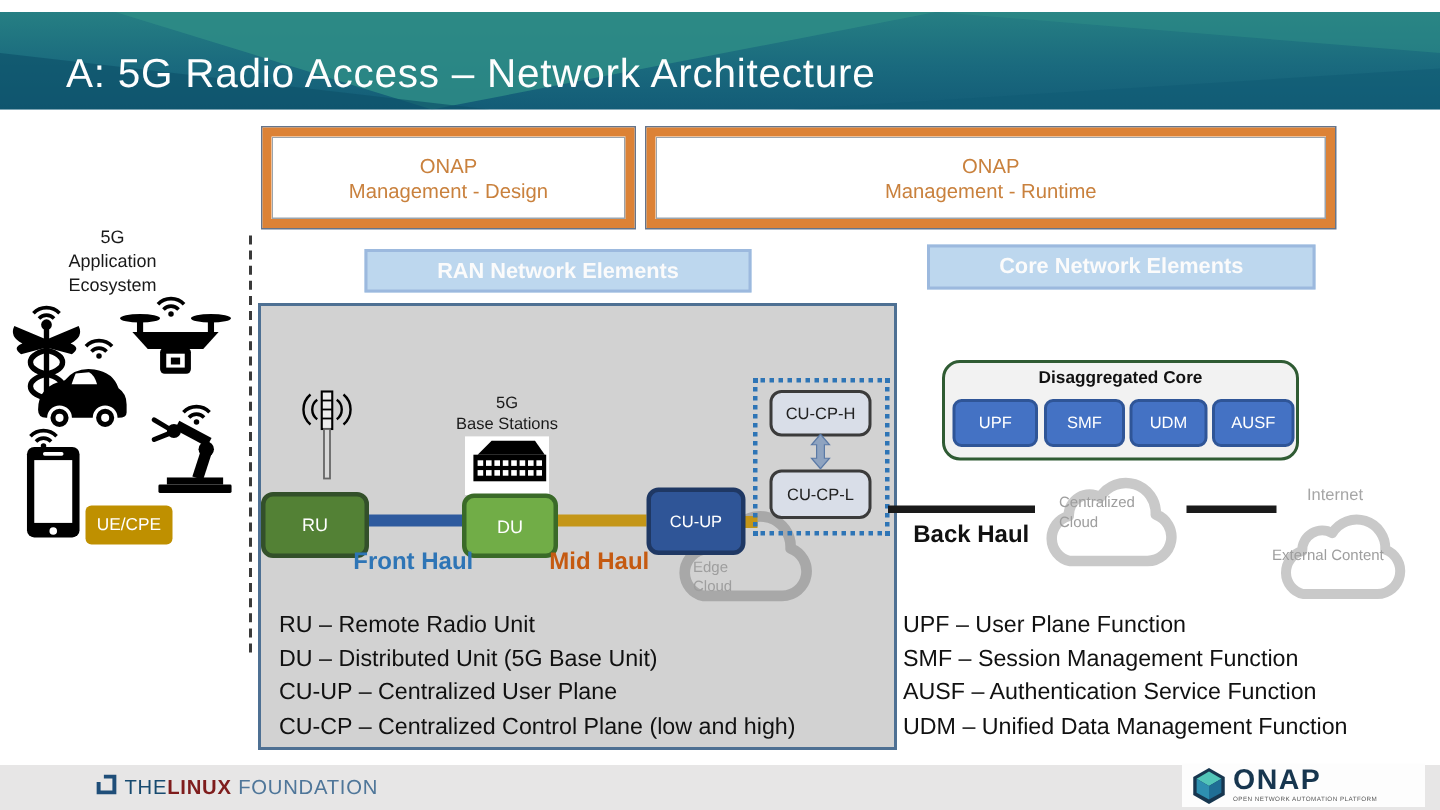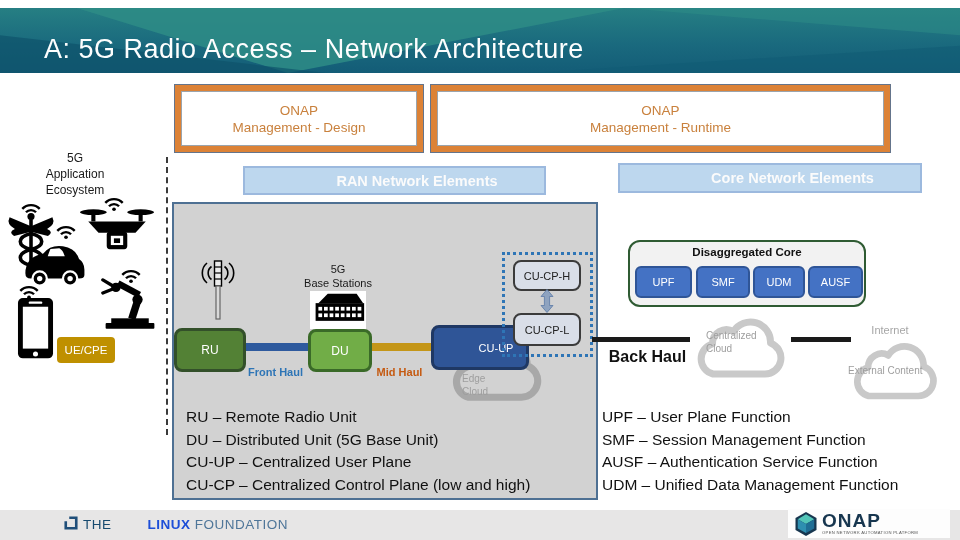--- a/index.html
+++ b/index.html
@@ -16,21 +16,21 @@
   .tri-d{background:#115B74;clip-path:polygon(100% 100%,100% 58%,55% 100%);opacity:.6;}
   .hdr-title{position:absolute;left:44px;top:26px;color:#FDFEFE;font-size:27px;letter-spacing:.5px;}
 
   
   .onap-box{background:#fff;border:6px solid #DC8236;box-shadow:0 0 0 1px #64748B, inset 0 0 0 1px #9aa4ad;
             display:flex;flex-direction:column;justify-content:center;align-items:center;
             color:#C9813D;font-size:13.5px;line-height:17px;text-align:center;}
 
   
   .sec-hdr{background:#BDD7EE;border:2px solid #9CB9DE;color:#FBFBFB;font-weight:bold;font-size:14.5px;
-           display:flex;align-items:center;justify-content:center;padding-left:45px;}
+           display:flex;align-items:center;justify-content:center;}
 
   
   .dash-v{border-left:2px dashed #3a3a3a;width:0;}
 
   
   .ran-box{background:#D2D2D2;border:2px solid #4E7093;}
 
   .small-label{font-size:11px;line-height:14px;color:#1a1a1a;text-align:center;}
   .eco-label{font-size:12px;line-height:16px;color:#1a1a1a;text-align:center;}
 
@@ -38,41 +38,41 @@
   .node-ru{background:#538135;border:3px solid #33502A;}
   .node-du{background:#71AD47;border:3px solid #3A6A28;}
   .node-cuup{background:#2F5597;border:3px solid #1F3864;font-size:11px;}
   .node-cucp{background:#D9DEE8;border:2.5px solid #3B3B3B;color:#222;font-size:11px;}
   .func{background:#4472C4;border:2px solid #2F5597;border-radius:6px;color:#fff;font-size:11px;
         display:flex;align-items:center;justify-content:center;}
 
   .haul-line-front{background:#2E5A9E;}
   .haul-line-mid{background:#C49618;}
   .haul-line-back{background:#1a1a1a;}
-  .haul-lbl{font-weight:bold;font-size:11px;text-align:center;}
+  .haul-lbl{font-weight:bold;font-size:16px;text-align:center;}
   .lbl-front{color:#2E75B6;}
   .lbl-mid{color:#C55A11;}
   .lbl-back{color:#111;font-size:16px;}
 
   .dotted-box{border:3px dotted #2E75B6;}
   .disagg{background:#F2F2F2;border:2.5px solid #2F5B33;border-radius:12px;}
   .disagg-title{font-weight:bold;font-size:11.5px;color:#111;text-align:center;}
 
   .cloud-txt{font-size:10px;line-height:13px;color:#9E9E9E;text-align:left;}
   .inet-txt{font-size:11px;color:#A6A6A6;text-align:center;}
 
   .legend{font-size:15.5px;line-height:22.5px;color:#111;}
   .ue-box{background:#BF9000;border-radius:4px;color:#fff;font-size:11.5px;
           display:flex;align-items:center;justify-content:center;}
 
   
   .footer{left:0;top:510px;width:960px;height:30px;background:#E7E6E6;}
   .lf-logo{display:flex;align-items:center;gap:5px;font-size:13.5px;letter-spacing:.5px;}
   .lf-the{color:#174A6F;}
-  .lf-linux{color:#1d4ed8;font-weight:bold;margin-left:36px;}
+  .lf-linux{color:#7f1d1d;font-weight:bold;}
   .lf-found{color:#4F7699;}
   .onap-logo{background:#FDFDFD;display:flex;align-items:center;padding:1px 6px;}
   .onap-word{color:#17364F;font-weight:bold;font-size:19px;letter-spacing:1px;line-height:18px;}
   .onap-tag{color:#555;font-size:4.2px;letter-spacing:.3px;}
 </style>
 </head>
 <body>
 
 <div class="slide">
 
@@ -231,21 +231,21 @@
     <div>Edge</div>
     <div>Cloud</div>
   </div>
 
   <div class="abs haul-line-front" style="left:240px;top:343px;width:68px;height:8px;"></div>
   <div class="abs haul-line-mid" style="left:366px;top:343px;width:65px;height:8px;"></div>
   <div class="abs haul-line-mid" style="left:490px;top:344px;width:15px;height:8px;"></div>
 
   <div class="abs node node-du" style="left:308px;top:329px;width:58px;height:37px;">DU</div>
   <div class="abs node node-ru" style="left:174px;top:328px;width:66px;height:38px;">RU</div>
-  <div class="abs node node-cuup" style="left:431px;top:325px;width:60px;height:39px;padding-left:32px;">CU-UP</div>
+  <div class="abs node node-cuup" style="left:431px;top:325px;width:60px;height:39px;">CU-UP</div>
 
   <div class="abs haul-lbl lbl-front" style="left:228px;top:366px;width:95px;">Front Haul</div>
   <div class="abs haul-lbl lbl-mid" style="left:362px;top:366px;width:75px;">Mid Haul</div>
 
   <div class="abs dotted-box" style="left:502px;top:252px;width:85px;height:99px;"></div>
   <div class="abs node node-cucp" style="left:513px;top:260px;width:64px;height:27px;">CU-CP-H</div>
   <div class="abs node node-cucp" style="left:513px;top:313px;width:64px;height:29px;">CU-CP-L</div>
   <span class="abs" style="left:540px;top:289px;width:14px;">
     <svg viewBox="0 0 14 24" width="14">
         <path d="M7 .5 L13 7.5 H9.6 V16.5 H13 L7 23.5 L1 16.5 H4.4 V7.5 H1 Z" fill="#8EA3C0" stroke="#5B7AA6" stroke-width=".8"></path>

